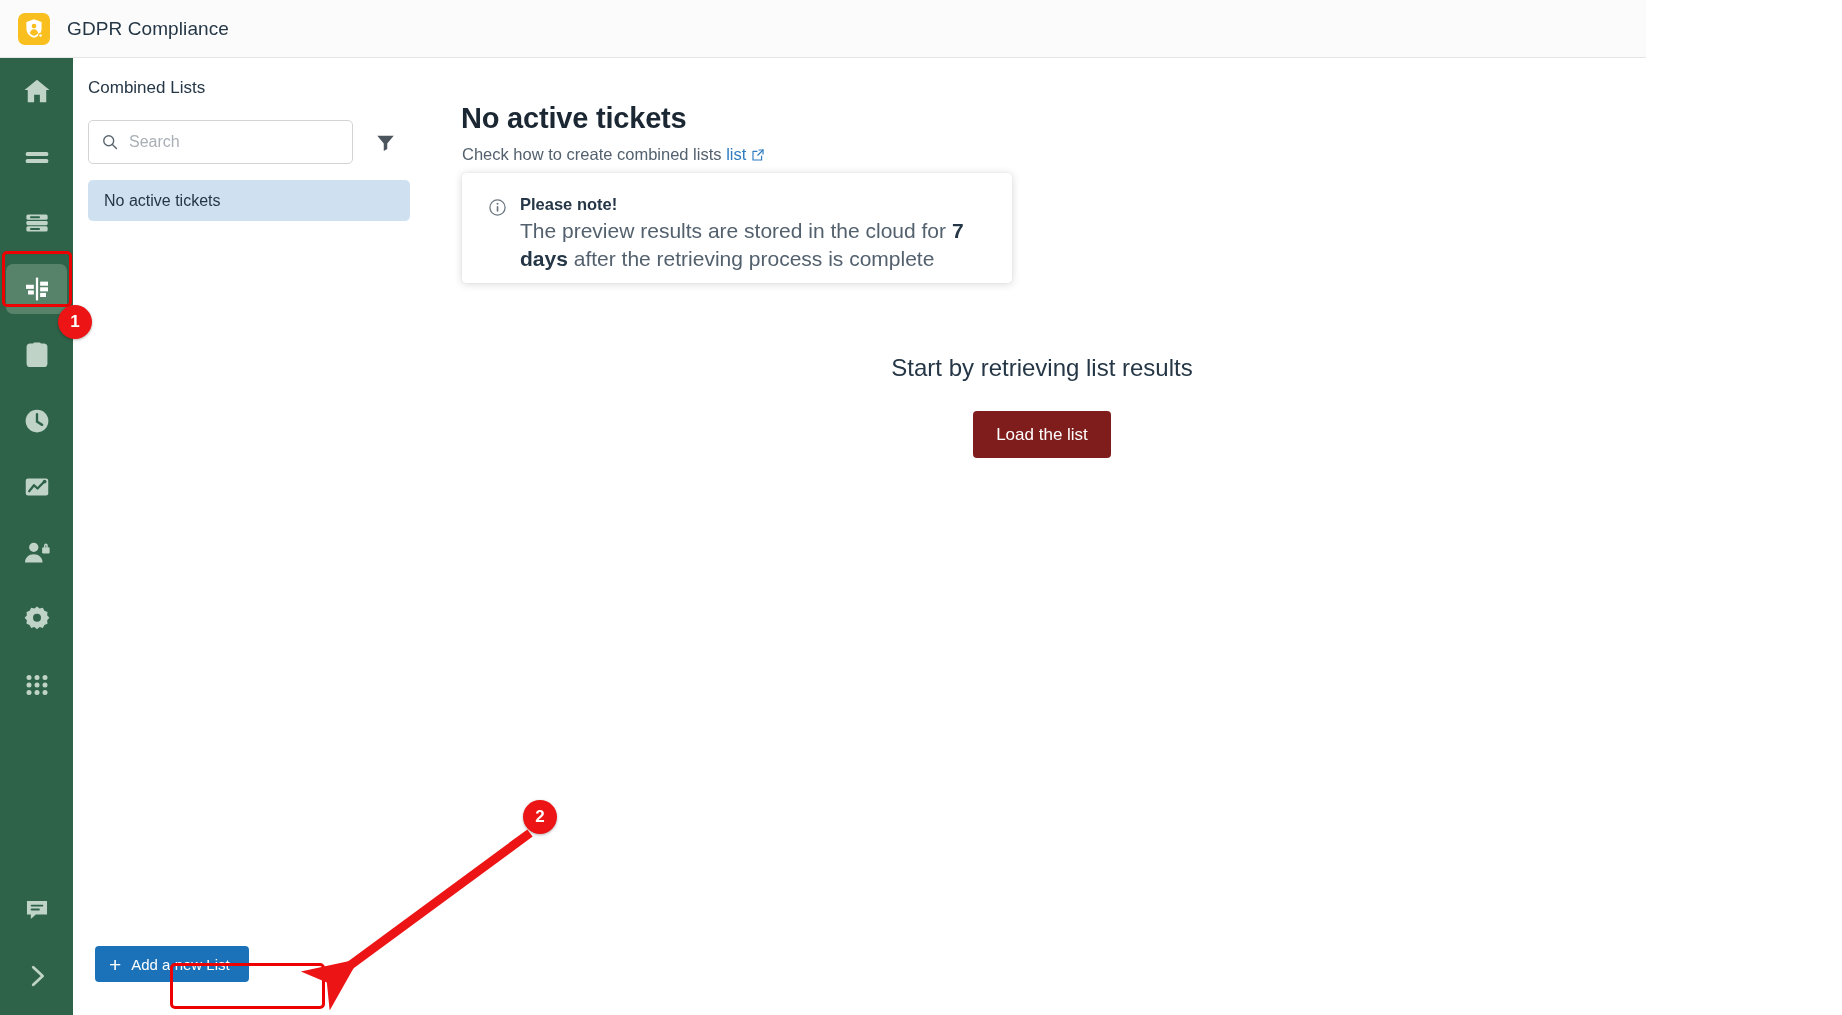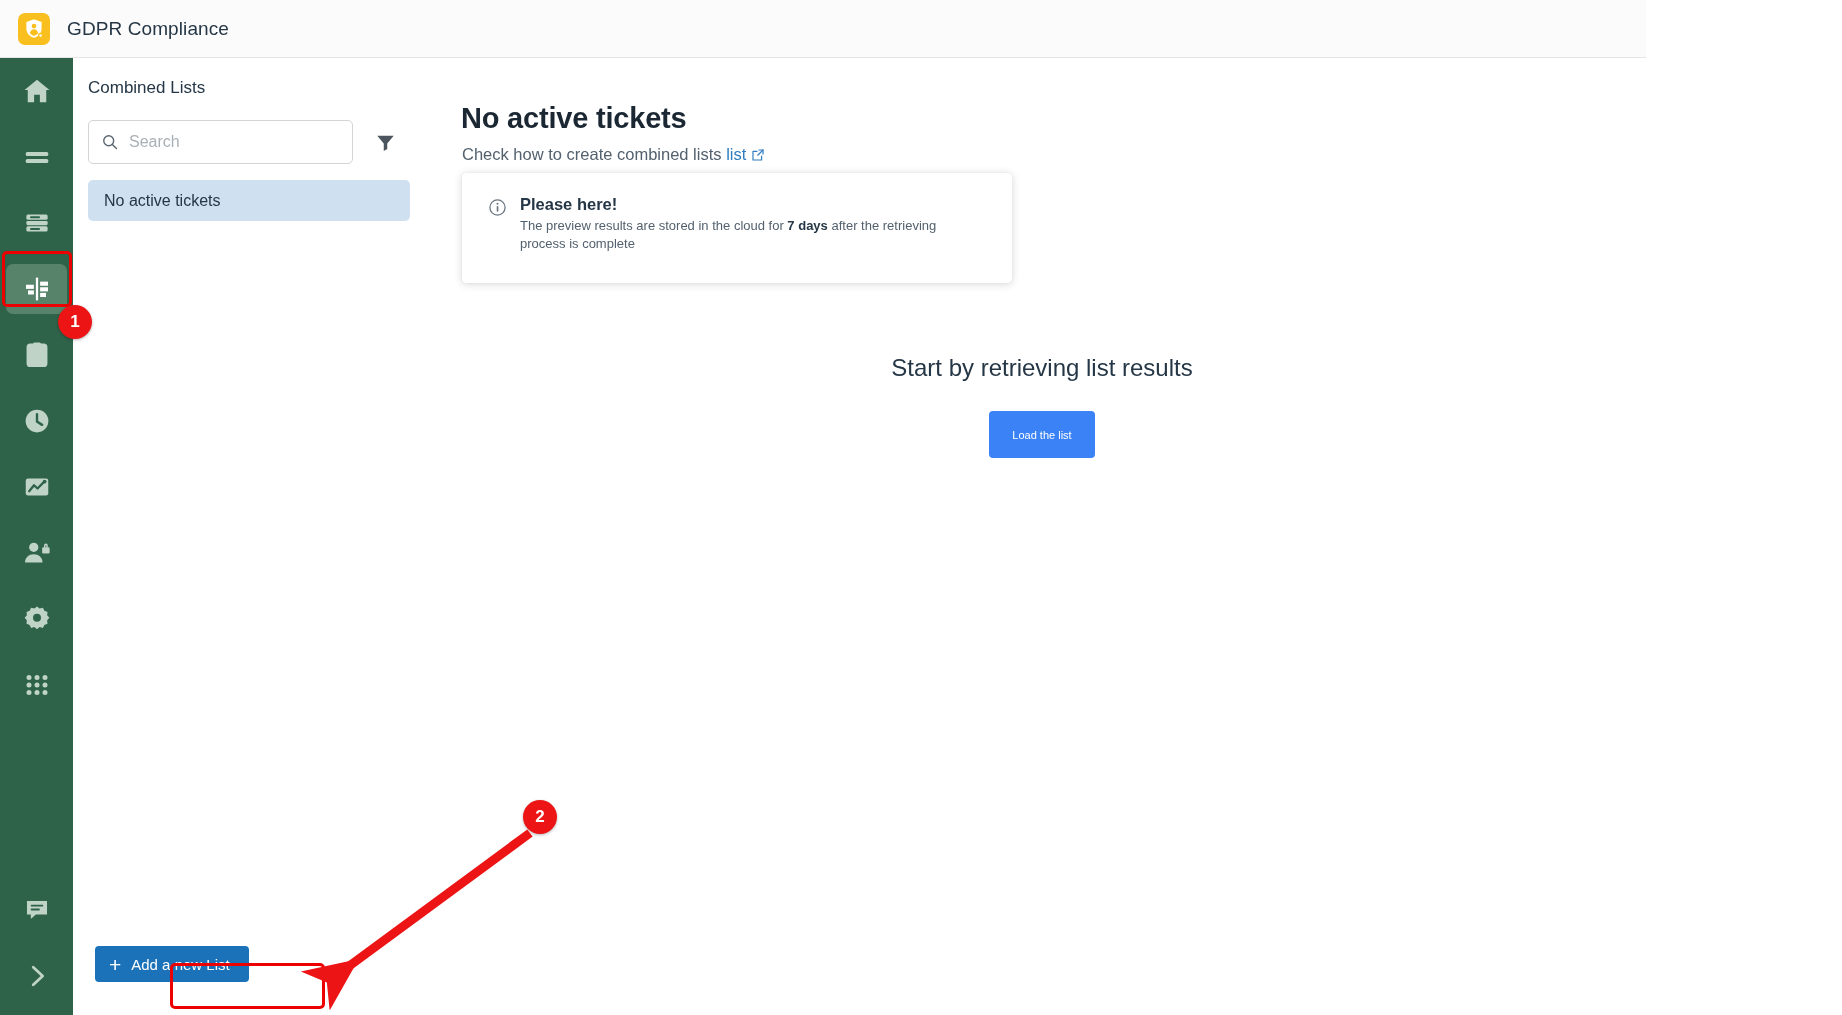--- a/index.html
+++ b/index.html
@@ -112,36 +112,36 @@
 
   .note-card {
     position: absolute; left: 38px; top: 115px; width: 550px; height: 110px;
     background: #ffffff; border-radius: 4px;
     box-shadow: 0 1px 9px rgba(0,0,0,.16), 0 0 1px rgba(0,0,0,.12);
     padding: 22px 24px 0 26px;
     display: flex;
   }
   .note-ico { flex: none; margin-top: 3px; margin-right: 13px; }
   .note-head { font-size: 16.5px; color: #253746; font-weight: 700; margin-bottom: 3px; }
-  .note-body { font-size: 13px; color: #53616e; line-height: 1.35; max-width: 450px; }
+  .note-body { font-size: 21px; color: #53616e; line-height: 1.35; max-width: 450px; }
   .note-body b { color: #253746; font-weight: 700; }
 
   .hero { position: absolute; left: 338px; top: 280px; width: 560px; margin-top: 16px; }
   .hero-title {
     font-size: 24px; color: #253746; text-align: center; margin-bottom: 29px;
     font-weight: 400;
   }
   .hero-p {
     font-size: 16.5px; color: #53616e; line-height: 1.43; margin-bottom: 20px;
     padding: 0 16px;
   }
   .hero-btn-wrap { display: flex; justify-content: center; margin-top: 27px; }
   .hero-btn {
-    background: #3b82f6; color: #fff; border: none; border-radius: 4px;
-    height: 47px; padding: 0 23px; font-size: 11px; cursor: pointer;
+    background: #7f1d1d; color: #fff; border: none; border-radius: 4px;
+    height: 47px; padding: 0 23px; font-size: 17px; cursor: pointer;
     font-family: "Liberation Sans", sans-serif;
   }
 
   
   .anno-rect {
     position: absolute; border: 3px solid #ec0000; border-radius: 5px;
     pointer-events: none;
   }
   .anno-badge {
     position: absolute; width: 34px; height: 34px; border-radius: 50%;
@@ -316,21 +316,21 @@
       </svg>
     </div>
 
     <div class="note-card">
       <svg class="note-ico" width="19" height="19" viewBox="0 0 24 24">
         <circle cx="12" cy="12" r="9.6" fill="none" stroke="#6b7680" stroke-width="1.6"></circle>
         <circle cx="12" cy="7.3" r="1.25" fill="#6b7680"></circle>
         <rect x="11" y="10.2" width="2.1" height="7.3" rx="1" fill="#6b7680"></rect>
       </svg>
       <div>
-        <div class="note-head">Please here!</div>
+        <div class="note-head">Please note!</div>
         <div class="note-body"><span>The preview results are stored in the cloud for </span><b>7 days</b><span> after the retrieving process is complete</span></div>
       </div>
     </div>
 
     <div class="hero">
       <div class="hero-title">Start by retrieving list results</div>
       <div class="hero-btn-wrap">
         <button class="hero-btn">Load the list</button>
       </div>
     </div>

